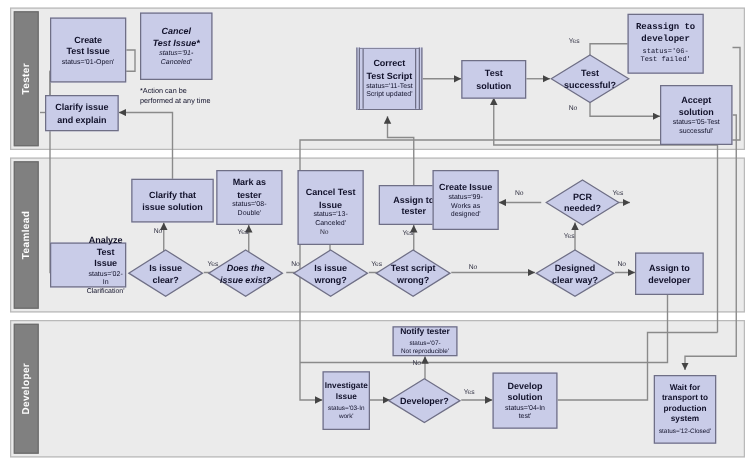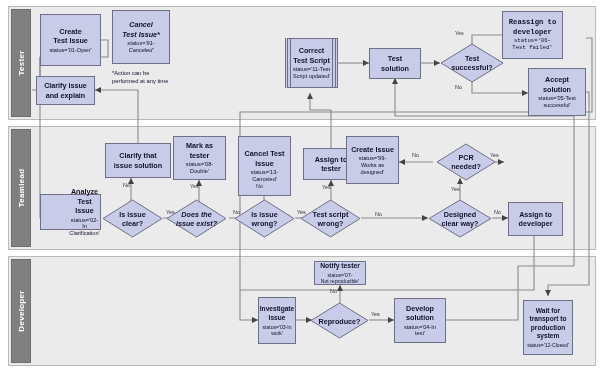--- a/index.html
+++ b/index.html
@@ -248,21 +248,21 @@
 
   <div class="node" style="left:258px;top:297px;width:38px;height:47px;">
     <div class="ttl" style="font-size:6.6px;"><span>Investigate</span><br><span>Issue</span></div>
     <div class="st" style="font-size:5.1px;"><span>status='03-In</span><br><span>work'</span></div>
   </div>
 
   <div class="dec" style="left:310px;top:302px;width:59px;height:37px;">
     <svg class="shape" viewBox="0 0 59 37">
         <polygon points="29.5,1 58,18.5 29.5,36 1,18.5" fill="#c9cce8" stroke="#6f6f86" stroke-width="1"></polygon>
       </svg>
-    <div class="lbl"><span>Reproduce?</span></div>
+    <div class="lbl"><span>Developer?</span></div>
   </div>
 
   <div class="node" style="left:314px;top:261px;width:52px;height:24px;">
     <div class="ttl" style="font-size:6.8px;"><span>Notify tester</span></div>
     <div class="st" style="font-size:5.1px;"><span>status='07-</span><br><span>Not reproducible'</span></div>
   </div>
 
   <div class="node" style="left:394px;top:298px;width:52px;height:45px;">
     <div class="ttl"><span>Develop</span><br><span>solution</span></div>
     <div class="st"><span>status='04-In</span><br><span>test'</span></div>

